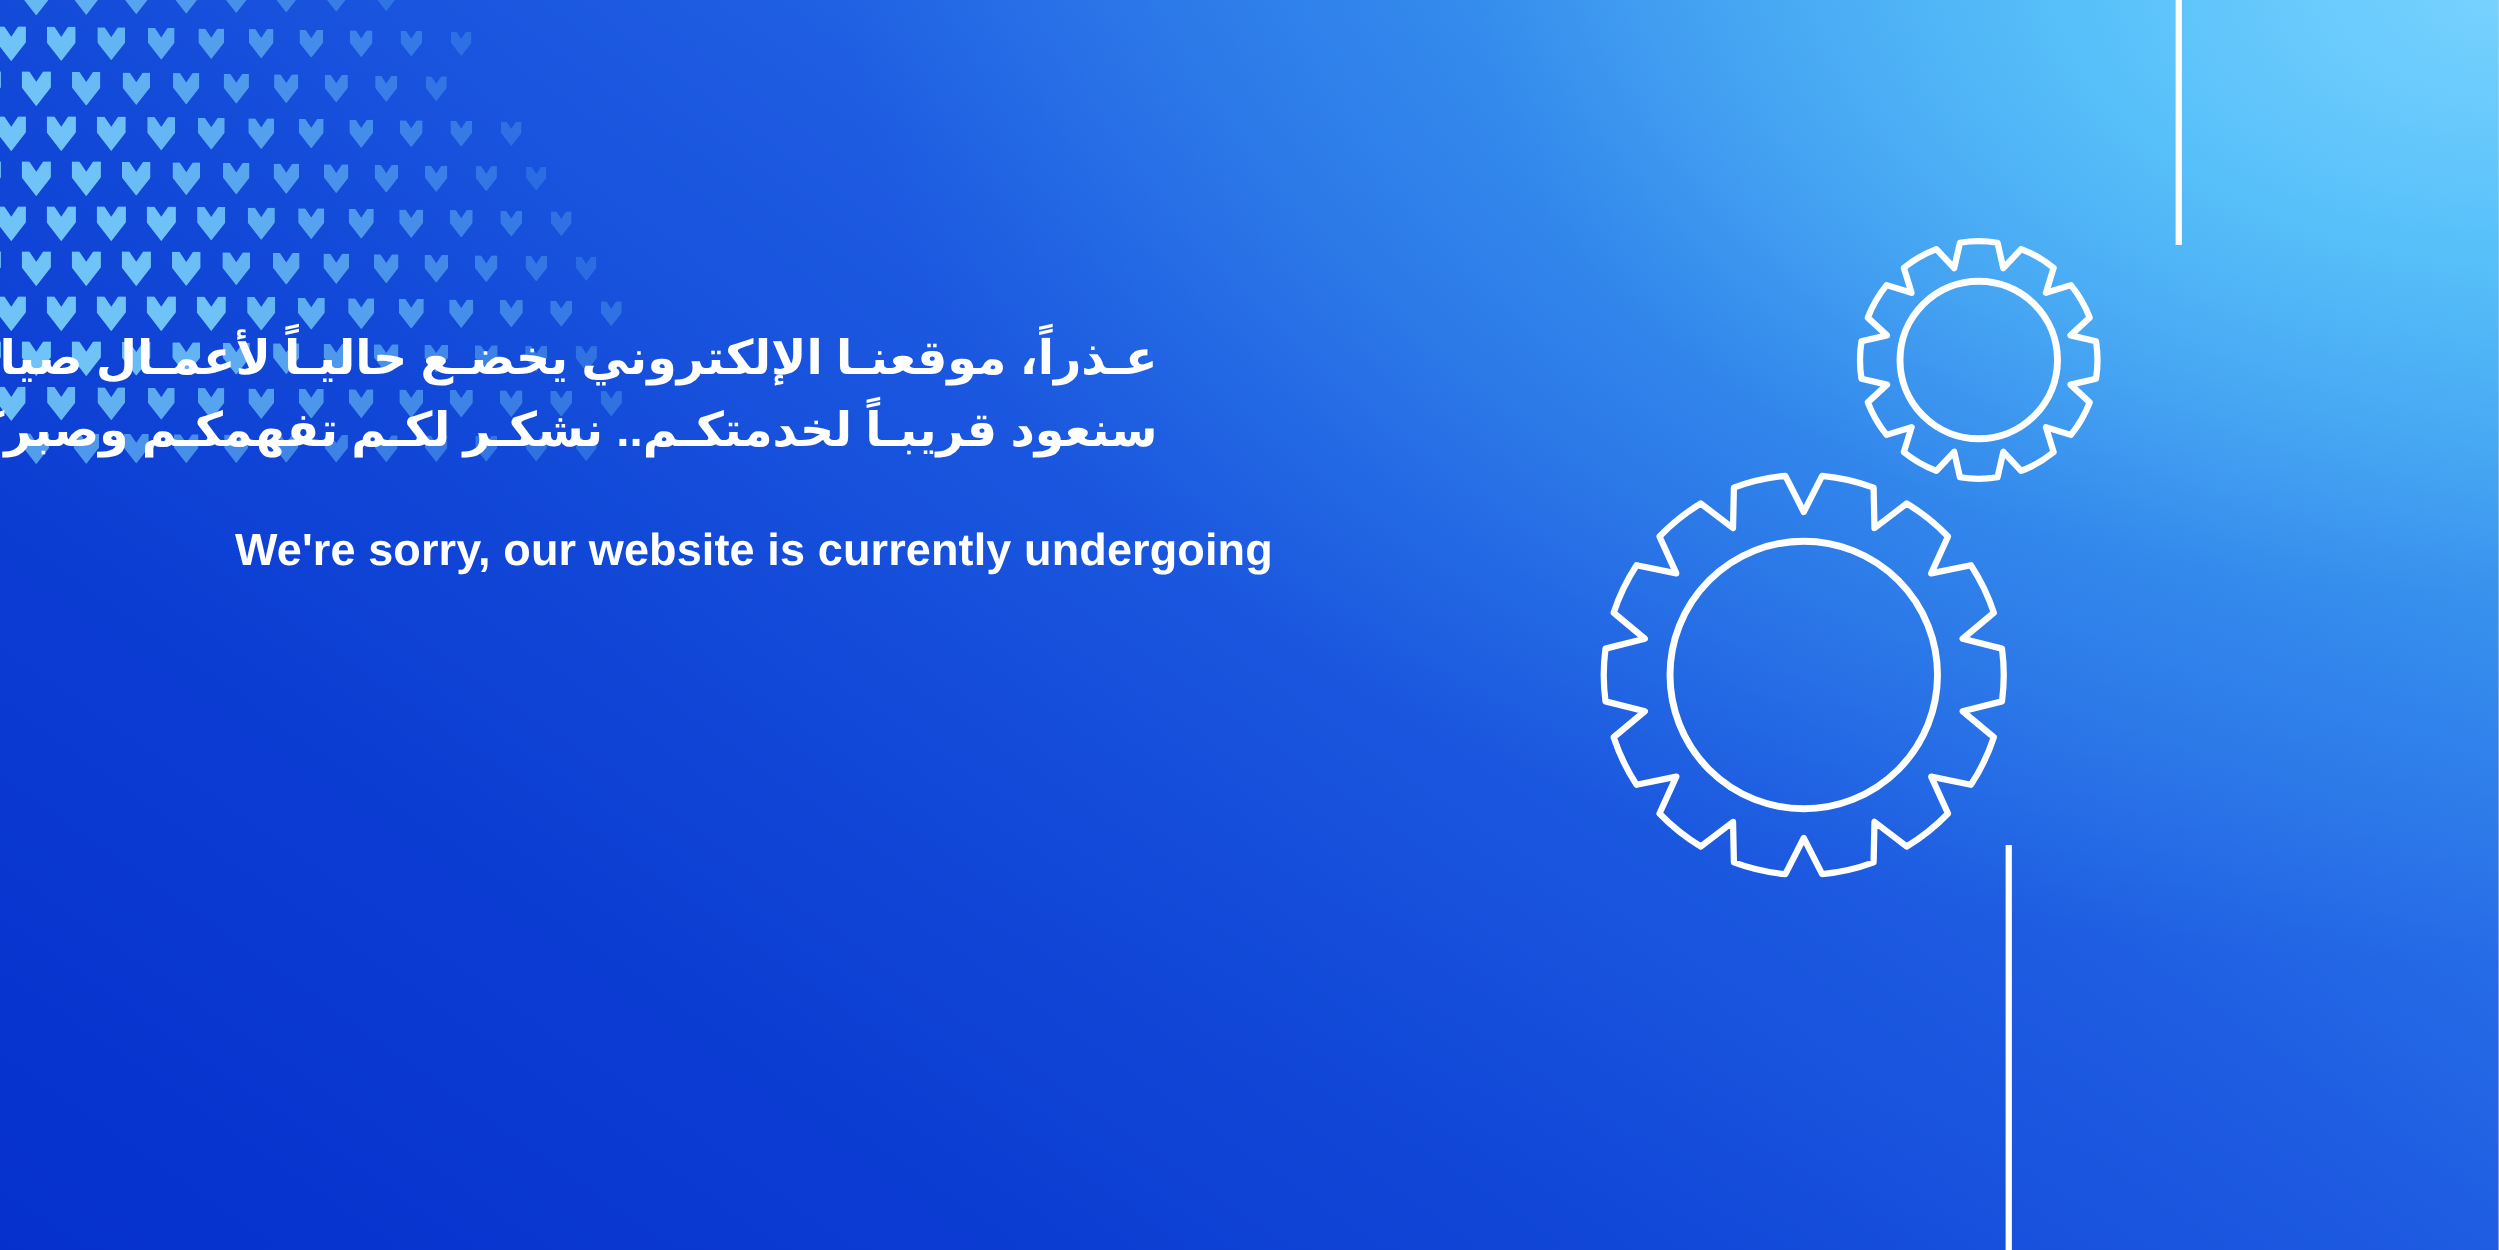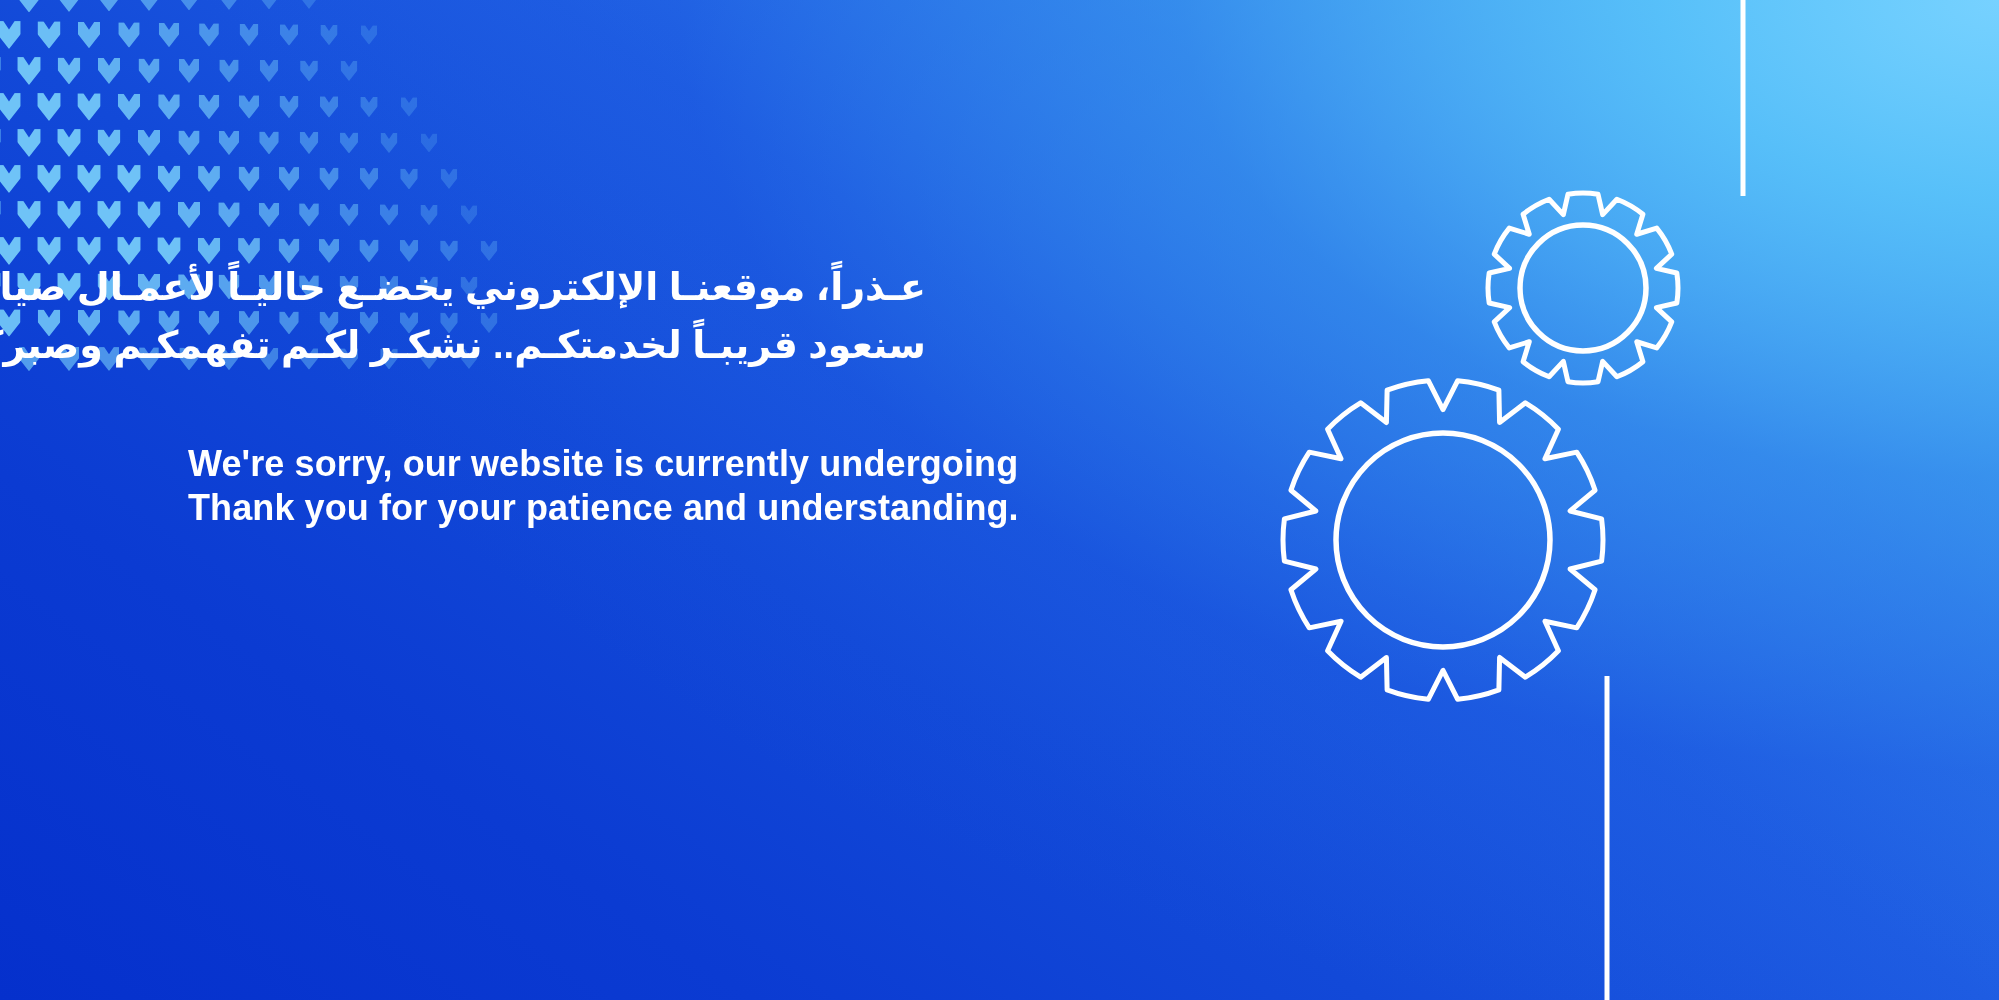--- a/index.html
+++ b/index.html
@@ -48,21 +48,21 @@
     color:#FFFFFF;
     font-weight:700;
     font-size:38px;
     line-height:58px;
     letter-spacing:0px;
     width:738px;
     text-align:left;
   }
   .ar-line{white-space:nowrap;display:block;}
   .en-block{
-    margin-top:68px;
+    margin-top:44px;
     color:#FFFFFF;
     font-weight:700;
     font-size:36px;
     line-height:44px;
     letter-spacing:0.1px;
   }
   .en-line{display:block;white-space:nowrap;}
 </style>
 </head>
 <body>
@@ -219,17 +219,16 @@
     </svg>
   </div>
 
   <div id="copy">
     <div class="ar-block">
       <span class="ar-line">عـذراً، موقعنـا الإلكتروني يخضـع حاليـاً لأعمـال صيانــة.</span>
       <span class="ar-line">سنعود قريبـاً لخدمتكـم.. نشكـر لكـم تفهمكـم وصبركـم</span>
     </div>
     <div class="en-block">
       <span class="en-line">We're sorry, our website is currently undergoing</span>
-      <span class="en-line">Thank you for your patience and understanding.</span>
     </div>
   </div>
 
 </div>
 
 </body></html>

